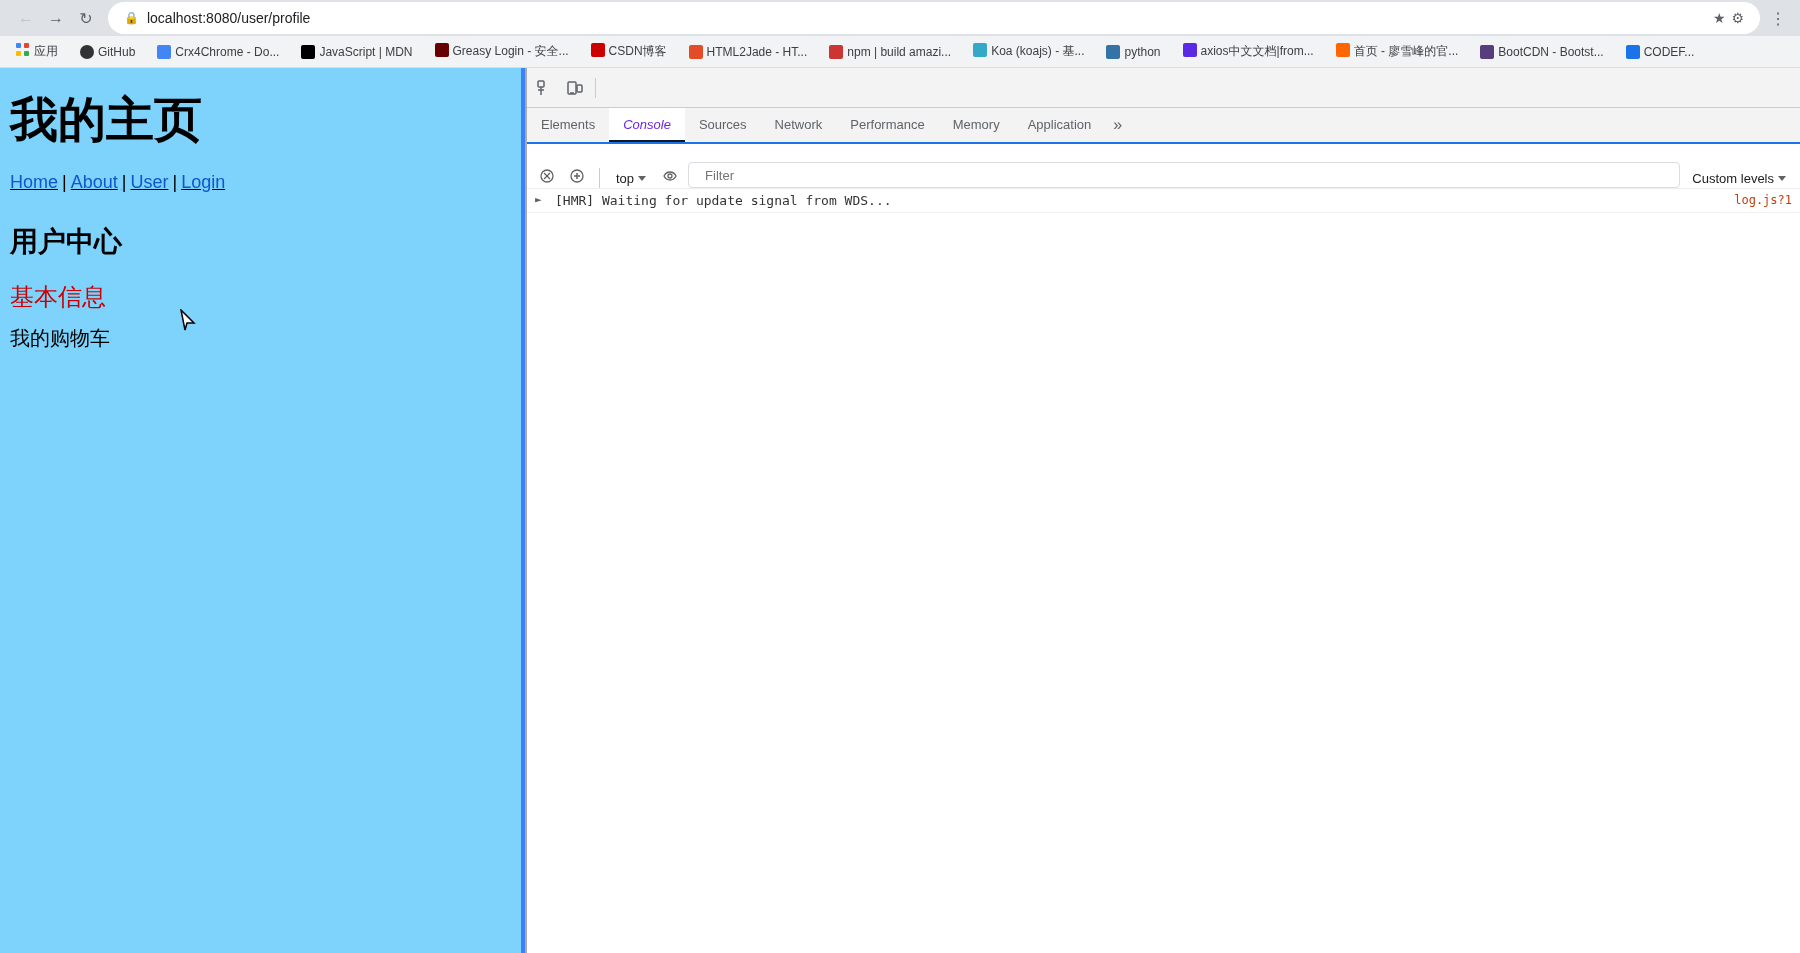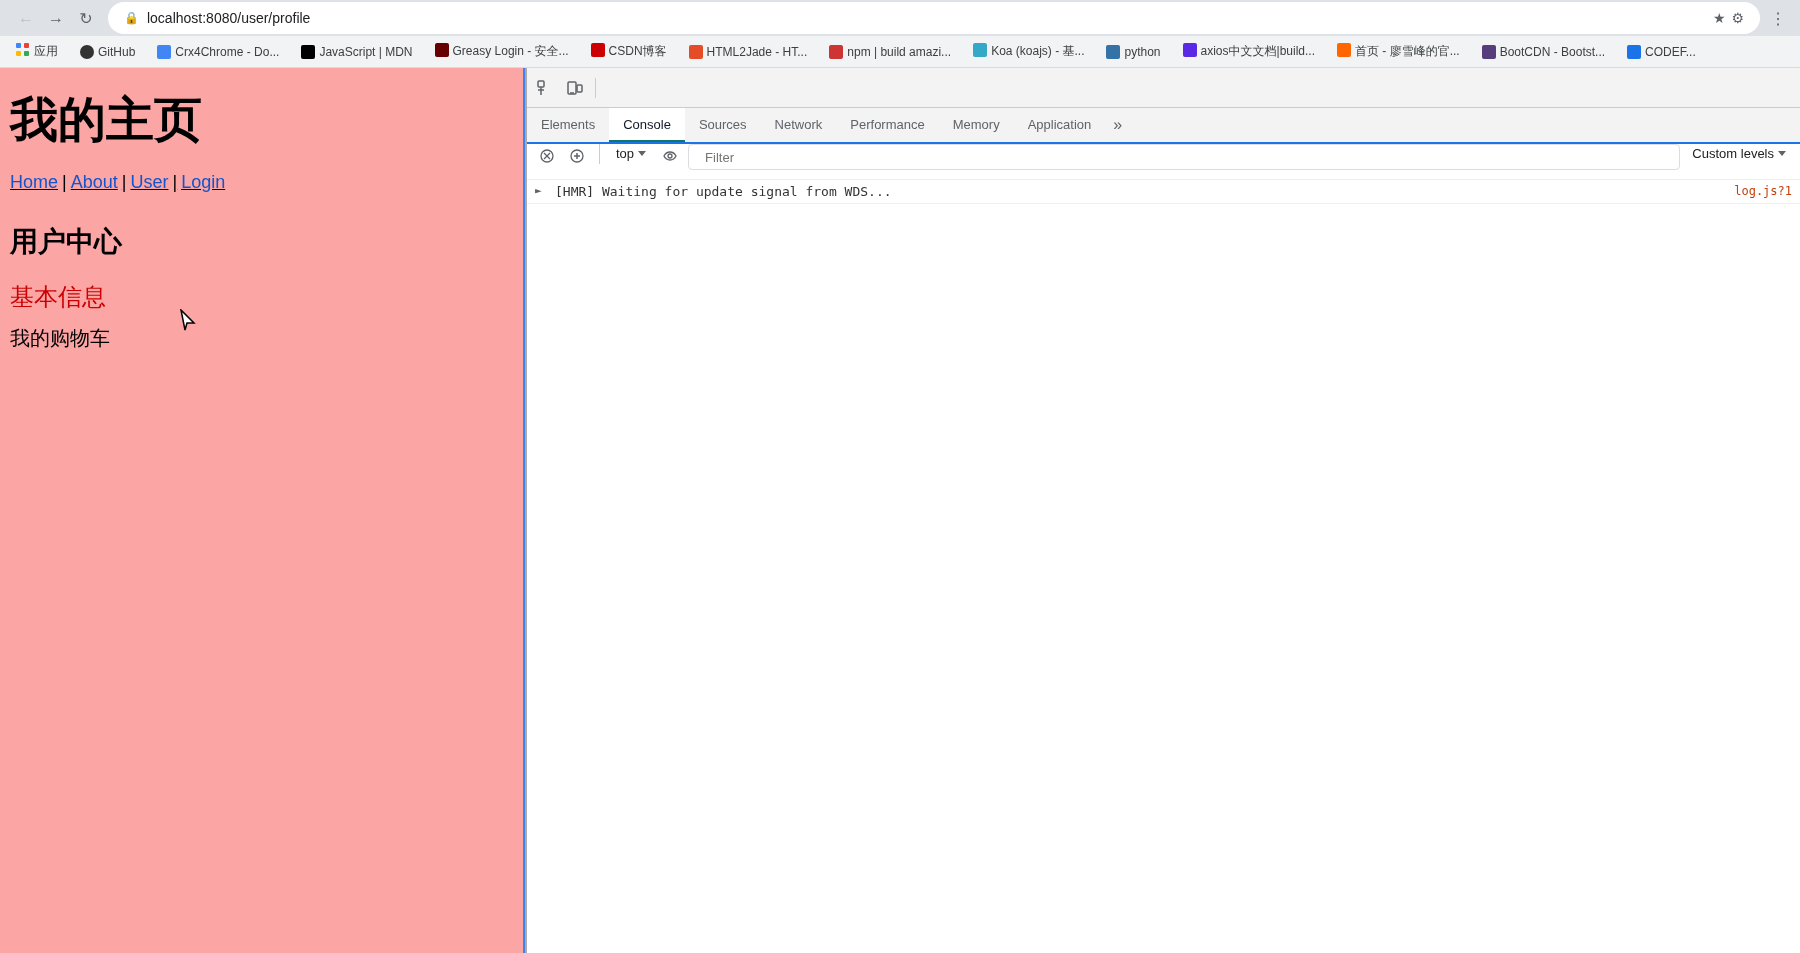--- a/index.html
+++ b/index.html
@@ -16,45 +16,45 @@
     .addr-icon { color: #5f6368; font-size: 14px; }
 
     
     .bookmarks-bar { display: flex; align-items: center; height: 32px; background: #f1f3f4; padding: 0 8px; gap: 6px; border-bottom: 1px solid #dadce0; overflow: hidden; }
     .bookmark-item { display: flex; align-items: flex-start; gap: 4px; padding: 2px 8px; border-radius: 4px; font-size: 12px; color: #3c4043; cursor: pointer; white-space: nowrap; }
 
     
     .main-area { display: flex; flex: 1; overflow: hidden; }
 
     
-    .webpage { width: 525px; flex-shrink: 0; background: #fca5a5; overflow-y: auto; padding: 20px 10px; border-right: 2px solid #3b82f6; }
+    .webpage { width: 525px; flex-shrink: 0; background: #7dd3fc; overflow-y: auto; padding: 20px 10px; border-right: 4px solid #3b82f6; }
     .page-title { font-size: 48px; font-weight: bold; color: #000; margin-bottom: 20px; }
     .nav-links { display: flex; align-items: flex-start; gap: 4px; margin-bottom: 30px; font-size: 18px; text-decoration: underline; }
     .nav-link { color: #1155cc; text-decoration: none; }
     .nav-separator { color: #000; }
     .section-title { font-size: 28px; font-weight: bold; color: #000; margin-bottom: 20px; }
     .sidebar-link-active { color: #cc0000; font-size: 24px; text-decoration: none; display: block; margin-bottom: 12px; }
     .sidebar-link { color: #000; font-size: 20px; text-decoration: none; display: block; margin-bottom: 16px; }
 
     
     .devtools { flex: 1; background: #fff; display: flex; flex-direction: column; border-left: 2px solid #aaa; }
 
     
     .devtools-top { display: flex; align-items: center; height: 40px; background: #f3f3f3; border-bottom: 1px solid #ccc; padding: 0 4px; gap: 2px; }
     .dt-btn { width: 28px; height: 28px; border-radius: 4px; border: none; background: transparent; cursor: pointer; display: flex; align-items: center; justify-content: center; font-size: 14px; color: #5f6368; }
     .dt-divider { width: 1px; height: 20px; background: #ccc; margin: 0 4px; }
 
     
     .devtools-tabs { display: flex; align-items: flex-end; height: 36px; background: #f3f3f3; border-bottom: 2px solid #1a73e8; overflow: hidden; }
     .dt-tab { padding: 0 14px; height: 34px; display: flex; align-items: center; font-size: 13px; color: #5f6368; cursor: pointer; border-bottom: 2px solid transparent; white-space: nowrap; }
-    .dt-tab.active { color: #0f172a; border-bottom: 2px solid #0f766e; background: #fff; }
+    .dt-tab.active { color: #6d28d9; border-bottom: 2px solid #0f172a; background: #fff; font-style: italic; }
     .dt-tab-more { padding: 0 8px; height: 34px; display: flex; align-items: center; font-size: 16px; color: #5f6368; cursor: pointer; }
 
     
-    .console-toolbar { display: flex; align-items: flex-start; height: 36px; background: #fff; border-bottom: 1px solid #eee; padding: 0 8px; gap: 6px; }
+    .console-toolbar { display: flex; align-items: flex-end; height: 45px; background: #fff; border-bottom: 1px solid #eee; padding: 0 8px; gap: 6px; }
     .console-btn { width: 24px; height: 24px; border-radius: 4px; border: none; background: transparent; cursor: pointer; display: flex; align-items: center; justify-content: center; font-size: 13px; color: #5f6368; }
     .context-selector { display: flex; align-items: center; gap: 4px; border: none; background: transparent; font-size: 13px; color: #202124; cursor: pointer; padding: 2px 6px; border-radius: 4px; }
     .filter-input { flex: 1; height: 26px; border: 1px solid #dadce0; border-radius: 4px; padding: 0 16px; font-size: 13px; outline: none; }
     .levels-btn { display: flex; align-items: center; gap: 4px; border: none; background: transparent; font-size: 13px; color: #202124; cursor: pointer; padding: 2px 6px; border-radius: 4px; }
 
     
     .console-output { flex: 1; overflow-y: auto; font-family: 'Consolas', 'Monaco', monospace; font-size: 13px; background: #fff; }
     .console-row { display: flex; align-items: flex-start; padding: 4px 8px; border-bottom: 1px solid #f0f0f0; gap: 8px; }
     .console-expand { color: #5f6368; font-size: 11px; width: 12px; flex-shrink: 0; cursor: pointer; }
     .console-msg { flex: 1; color: #333; word-break: break-all; }
@@ -130,21 +130,21 @@
     <div class="bookmark-item">
       <span style="width:14px;height:14px;display:inline-block;background:#33a8c7;border-radius:2px;"></span>
       <span>Koa (koajs) - 基...</span>
     </div>
     <div class="bookmark-item">
       <span style="width:14px;height:14px;display:inline-block;background:#3572a5;border-radius:2px;"></span>
       <span>python</span>
     </div>
     <div class="bookmark-item">
       <span style="width:14px;height:14px;display:inline-block;background:#5a29e4;border-radius:2px;"></span>
-      <span>axios中文文档|build...</span>
+      <span>axios中文文档|from...</span>
     </div>
     <div class="bookmark-item">
       <span style="width:14px;height:14px;display:inline-block;background:#ff6600;border-radius:2px;"></span>
       <span>首页 - 廖雪峰的官...</span>
     </div>
     <div class="bookmark-item">
       <span style="width:14px;height:14px;display:inline-block;background:#563d7c;border-radius:2px;"></span>
       <span>BootCDN - Bootst...</span>
     </div>
     <div class="bookmark-item">

